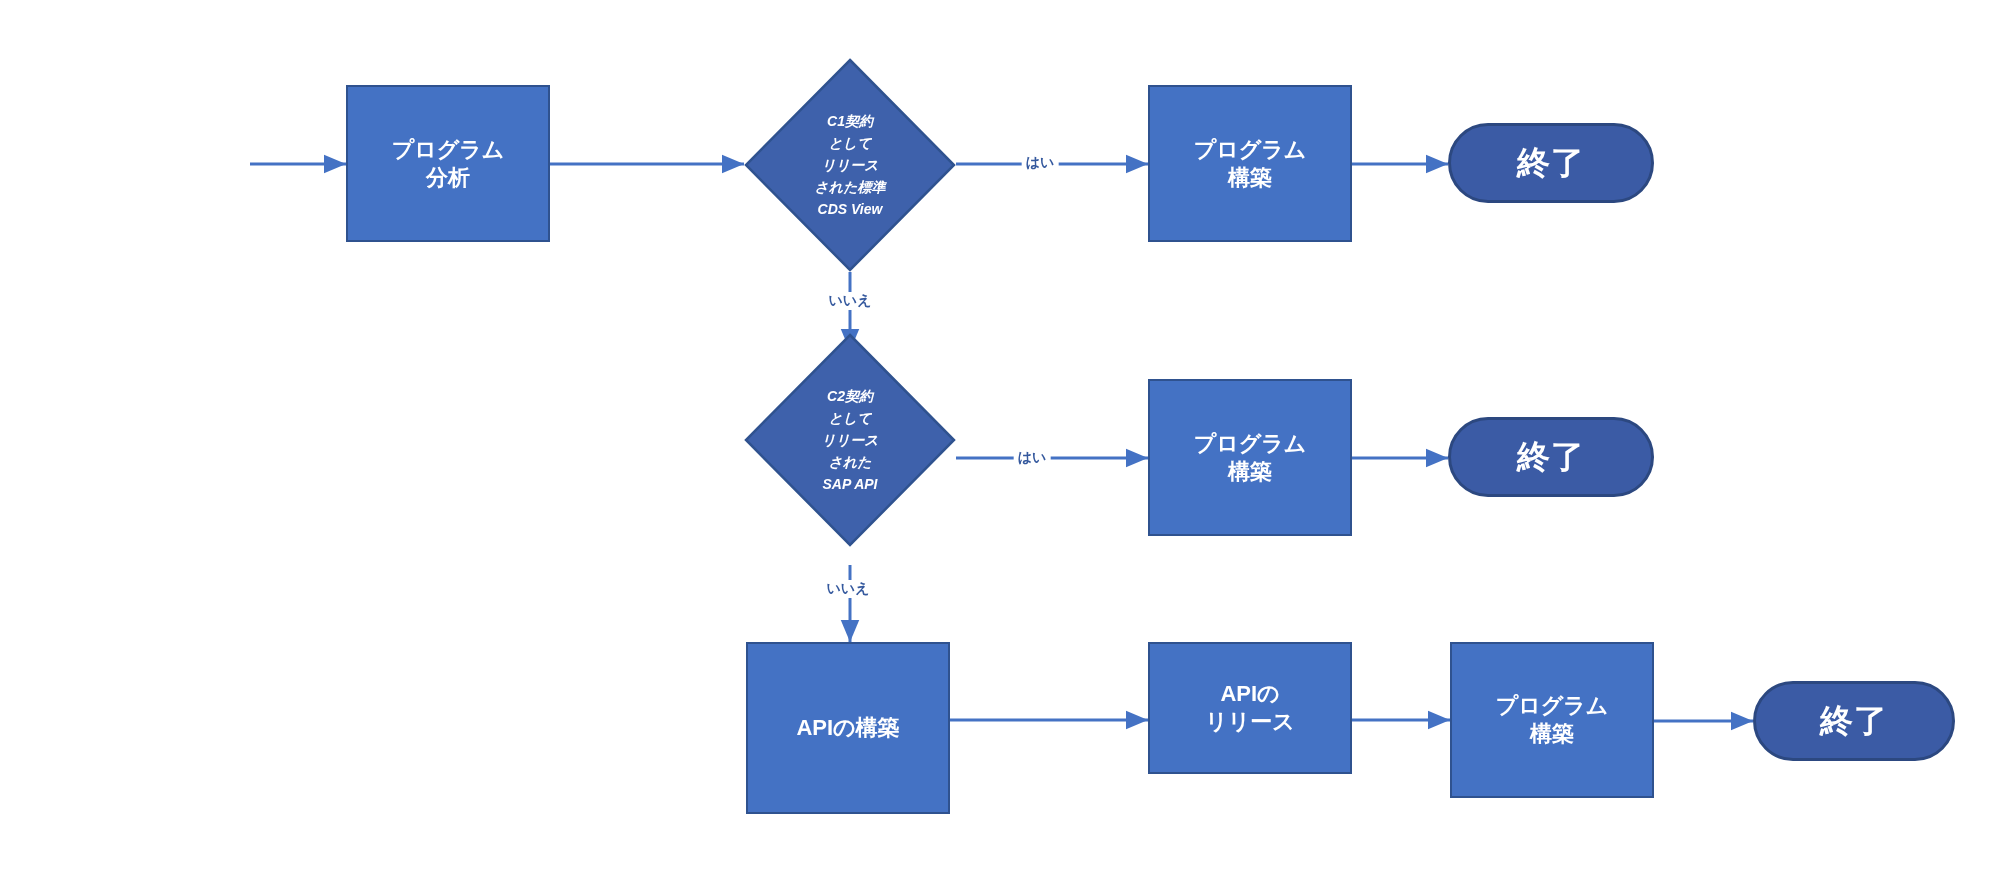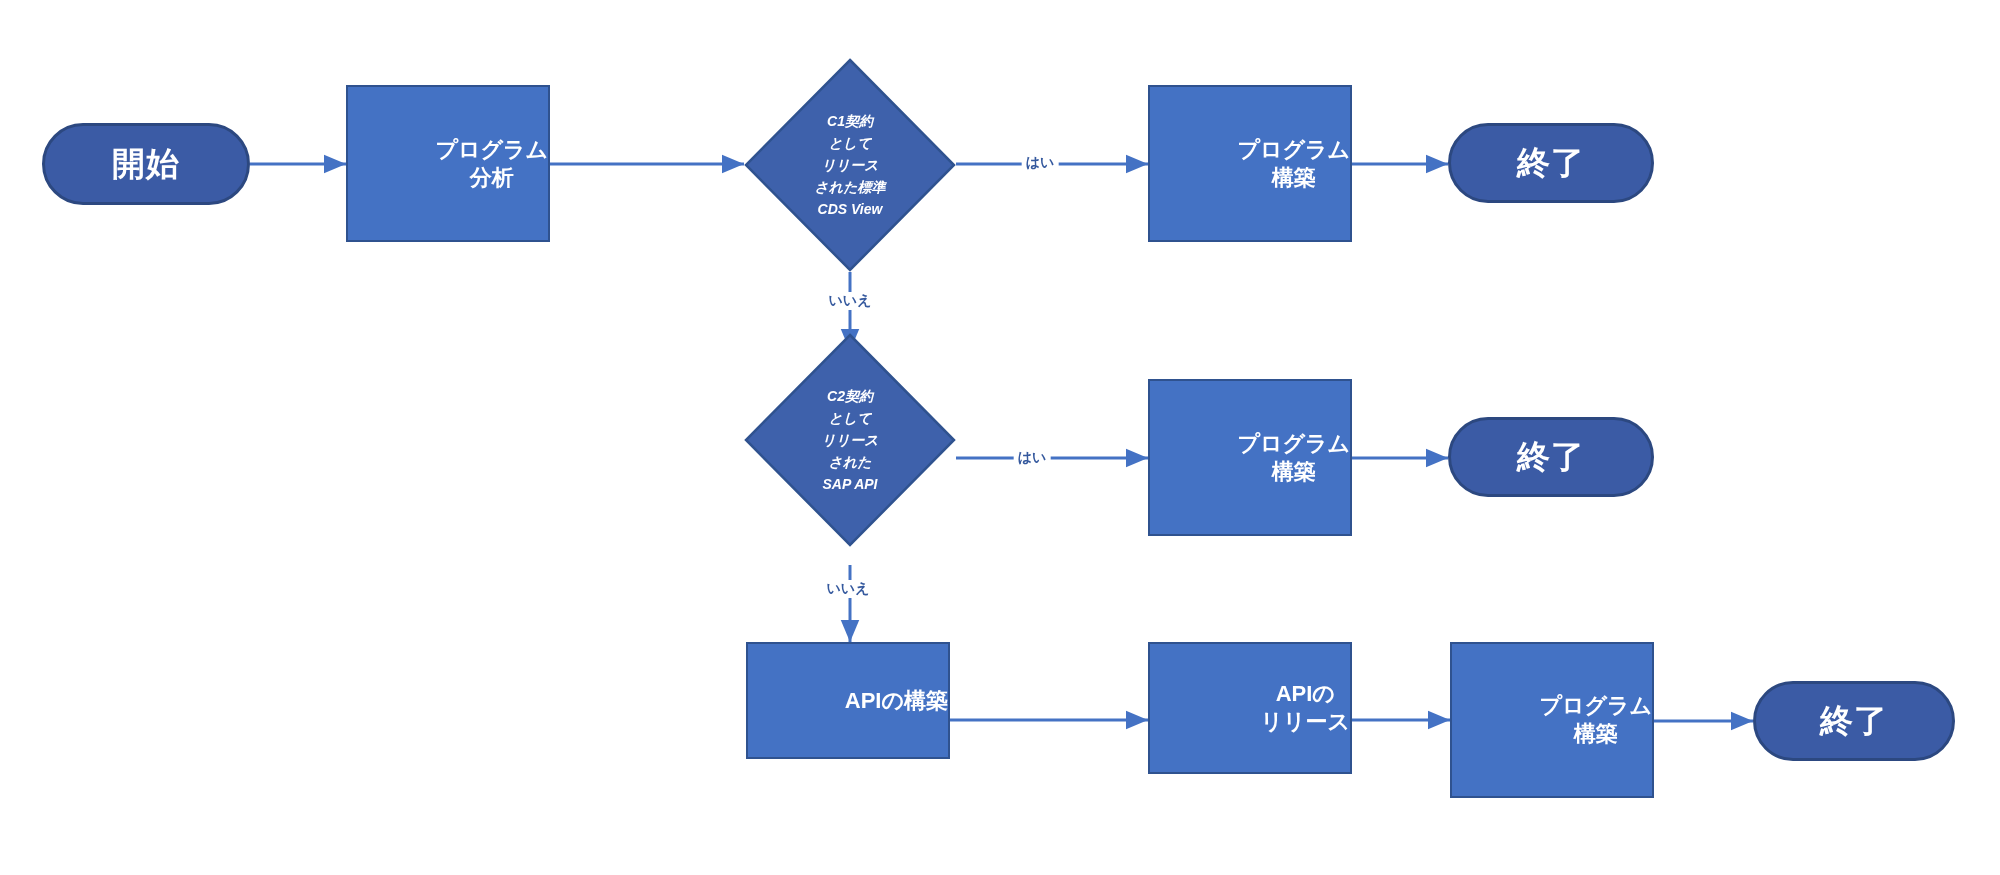--- a/index.html
+++ b/index.html
@@ -22,21 +22,20 @@
     color: #ffffff;
     font-weight: bold;
     text-align: center;
   }
   .node-label { white-space: pre-line; }
   .process {
     background: #4472C4;
     border: 2.5px solid #2F528F;
     font-size: 22px;
     line-height: 28px;
-    justify-content: flex-end;
   }
   .terminal {
     background: #3B5BA5;
     border: 3px solid #2C4880;
     border-radius: 42px;
     font-size: 33px;
     letter-spacing: 1px;
   }
   .diamond { background: transparent; font-style: italic; }
   .diamond svg { position: absolute; left: 0; top: 0; }
@@ -81,23 +80,20 @@
     <line x1="950" y1="720" x2="1148" y2="720" marker-end="url(#arrow)"></line>
     <line x1="1352" y1="720" x2="1450" y2="720" marker-end="url(#arrow)"></line>
     <line x1="1654" y1="721" x2="1753" y2="721" marker-end="url(#arrow)"></line>
   </svg>
 
   <span class="edge-label" style="left:1040px; top:163px;">はい</span>
   <span class="edge-label" style="left:850px;  top:301px;">いいえ</span>
   <span class="edge-label" style="left:1032px; top:458px;">はい</span>
   <span class="edge-label" style="left:848px;  top:589px;">いいえ</span>
 
-  <div class="node terminal" style="left:42px; top:123px; width:208px; height:82px;">
-    <span class="node-label">開始</span>
-  </div>
 
   <div class="node process" style="left:346px; top:85px; width:204px; height:157px;">
     <span class="node-label">プログラム
 分析</span>
   </div>
 
   <div class="node diamond" style="left:744px; top:58px; width:212px; height:214px;">
     <svg width="212" height="214" viewBox="0 0 212 214">
       <polygon points="106,2 210,107 106,212 2,107"></polygon>
     </svg>
@@ -130,21 +126,21 @@
 
   <div class="node process" style="left:1148px; top:379px; width:204px; height:157px;">
     <span class="node-label">プログラム
 構築</span>
   </div>
 
   <div class="node terminal" style="left:1448px; top:417px; width:206px; height:80px;">
     <span class="node-label">終了</span>
   </div>
 
-  <div class="node process" style="left:746px; top:642px; width:204px; height:117px;">
+  <div class="node process" style="left:746px; top:642px; width:204px; height:172px;">
     <span class="node-label">APIの構築</span>
   </div>
 
   <div class="node process" style="left:1148px; top:642px; width:204px; height:132px;">
     <span class="node-label">APIの
 リリース</span>
   </div>
 
   <div class="node process" style="left:1450px; top:642px; width:204px; height:156px;">
     <span class="node-label">プログラム

